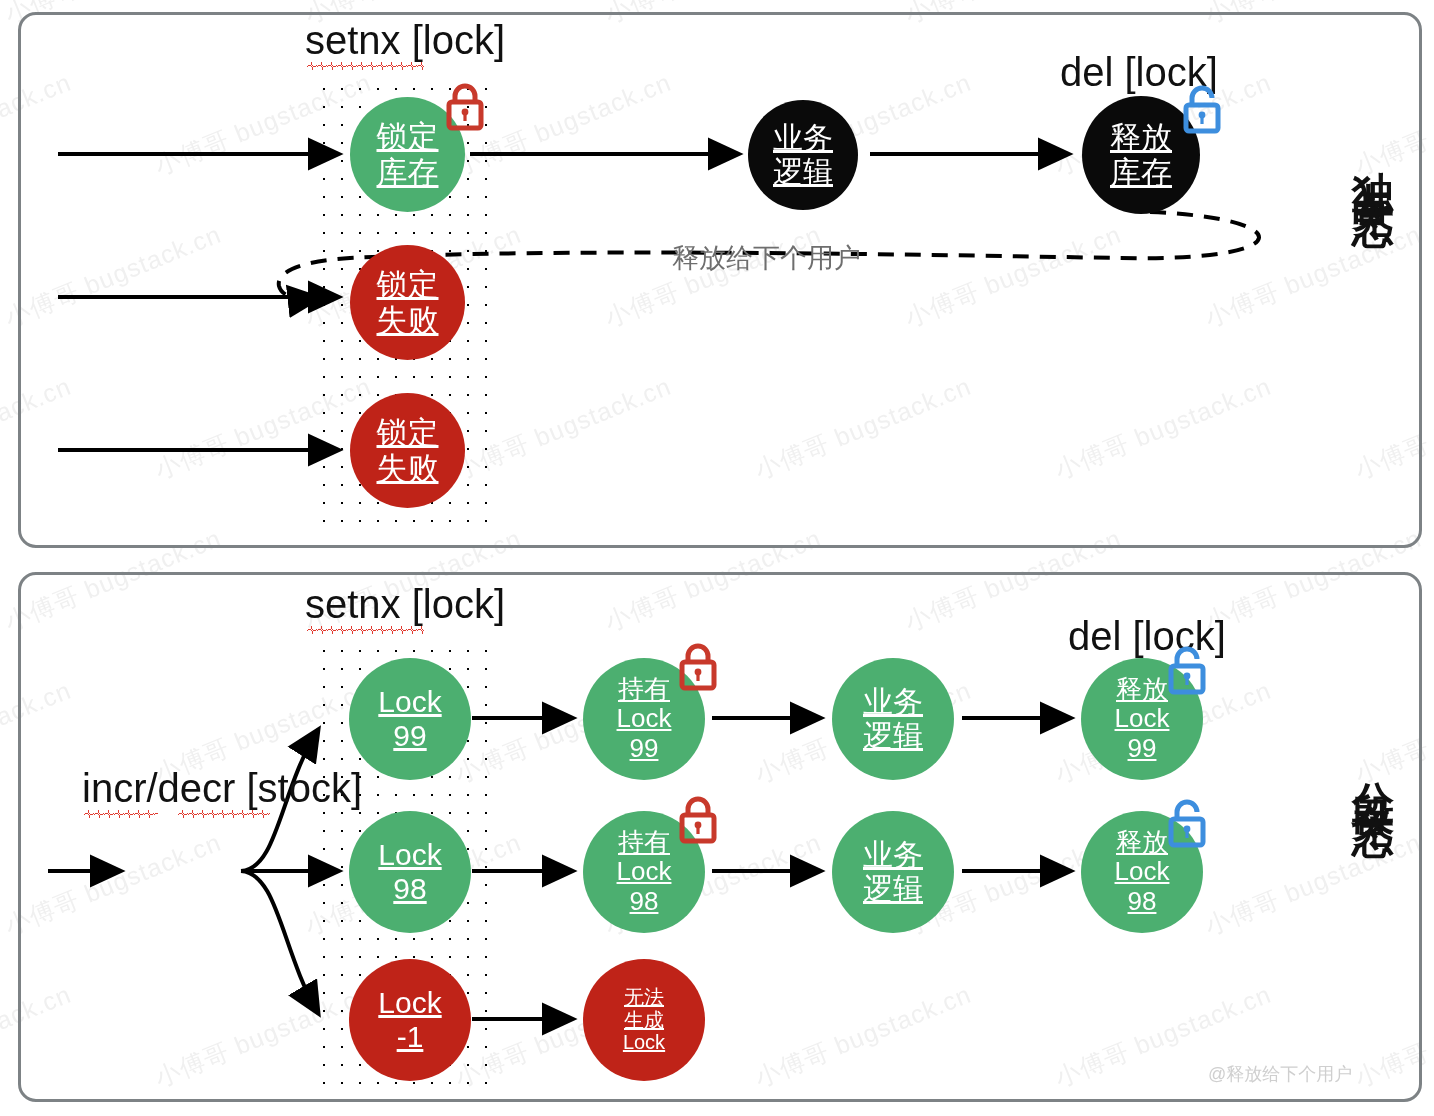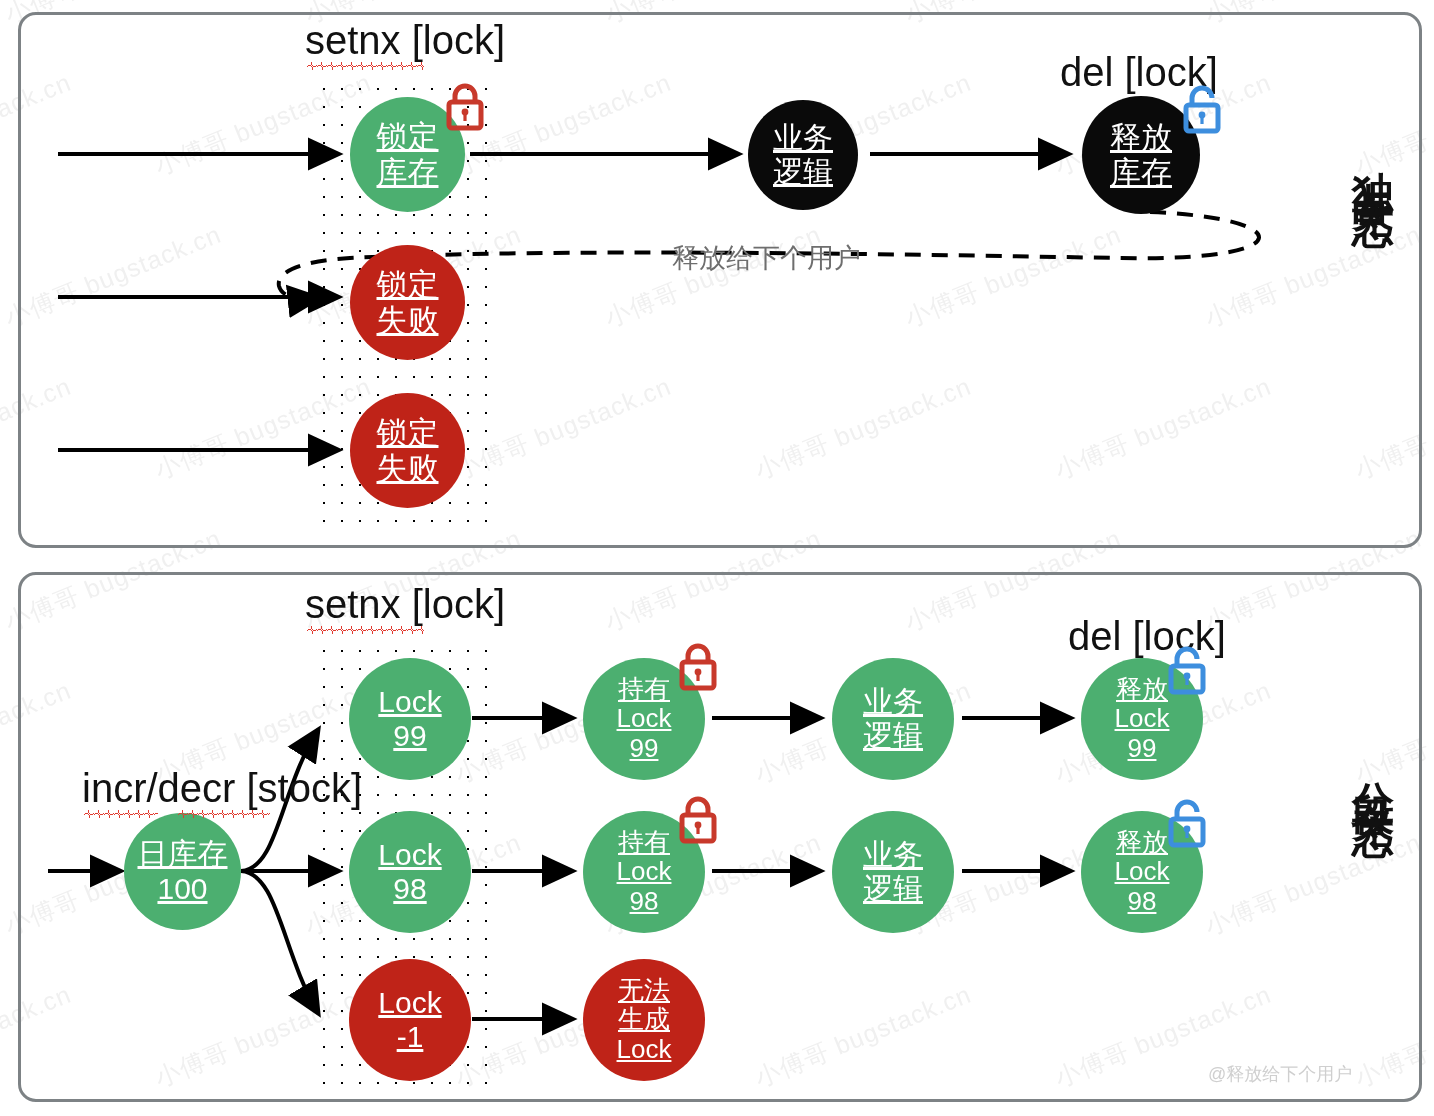--- a/index.html
+++ b/index.html
@@ -267,24 +267,20 @@
   <div class="squig" style="left:307px;top:626px;width:117px;"></div>
 
   <div class="code-label" style="left:82px;top:766px;">incr/decr [stock]</div>
   <div class="squig" style="left:84px;top:810px;width:74px;"></div>
   <div class="squig" style="left:178px;top:810px;width:92px;"></div>
 
   <div class="code-label" style="left:1068px;top:614px;">del [lock]</div>
 
   <div class="side-label" style="left:1338px;top:748px;width:56px;">分段竞态</div>
 
-  <div class="node node-green" style="left:124px;top:813px;width:117px;height:117px;font-size:30px;">
-    <span class="ln">日库存</span>
-    <span class="ln">100</span>
-  </div>
 
   <div class="node node-green" style="left:349px;top:658px;width:122px;height:122px;font-size:30px;">
     <span class="ln">Lock</span>
     <span class="ln">99</span>
   </div>
 
   <div class="node node-green" style="left:349px;top:811px;width:122px;height:122px;font-size:30px;">
     <span class="ln">Lock</span>
     <span class="ln">98</span>
   </div>
@@ -299,21 +295,21 @@
     <span class="ln">Lock</span>
     <span class="ln">99</span>
   </div>
 
   <div class="node node-green" style="left:583px;top:811px;width:122px;height:122px;font-size:26px;">
     <span class="ln">持有</span>
     <span class="ln">Lock</span>
     <span class="ln">98</span>
   </div>
 
-  <div class="node node-red" style="left:583px;top:959px;width:122px;height:122px;font-size:26px;">
+  <div class="node node-red" style="left:583px;top:959px;width:122px;height:122px;font-size:20px;">
     <span class="ln">无法</span>
     <span class="ln">生成</span>
     <span class="ln">Lock</span>
   </div>
 
   <div class="node node-green" style="left:832px;top:658px;width:122px;height:122px;font-size:30px;">
     <span class="ln">业务</span>
     <span class="ln">逻辑</span>
   </div>
 

